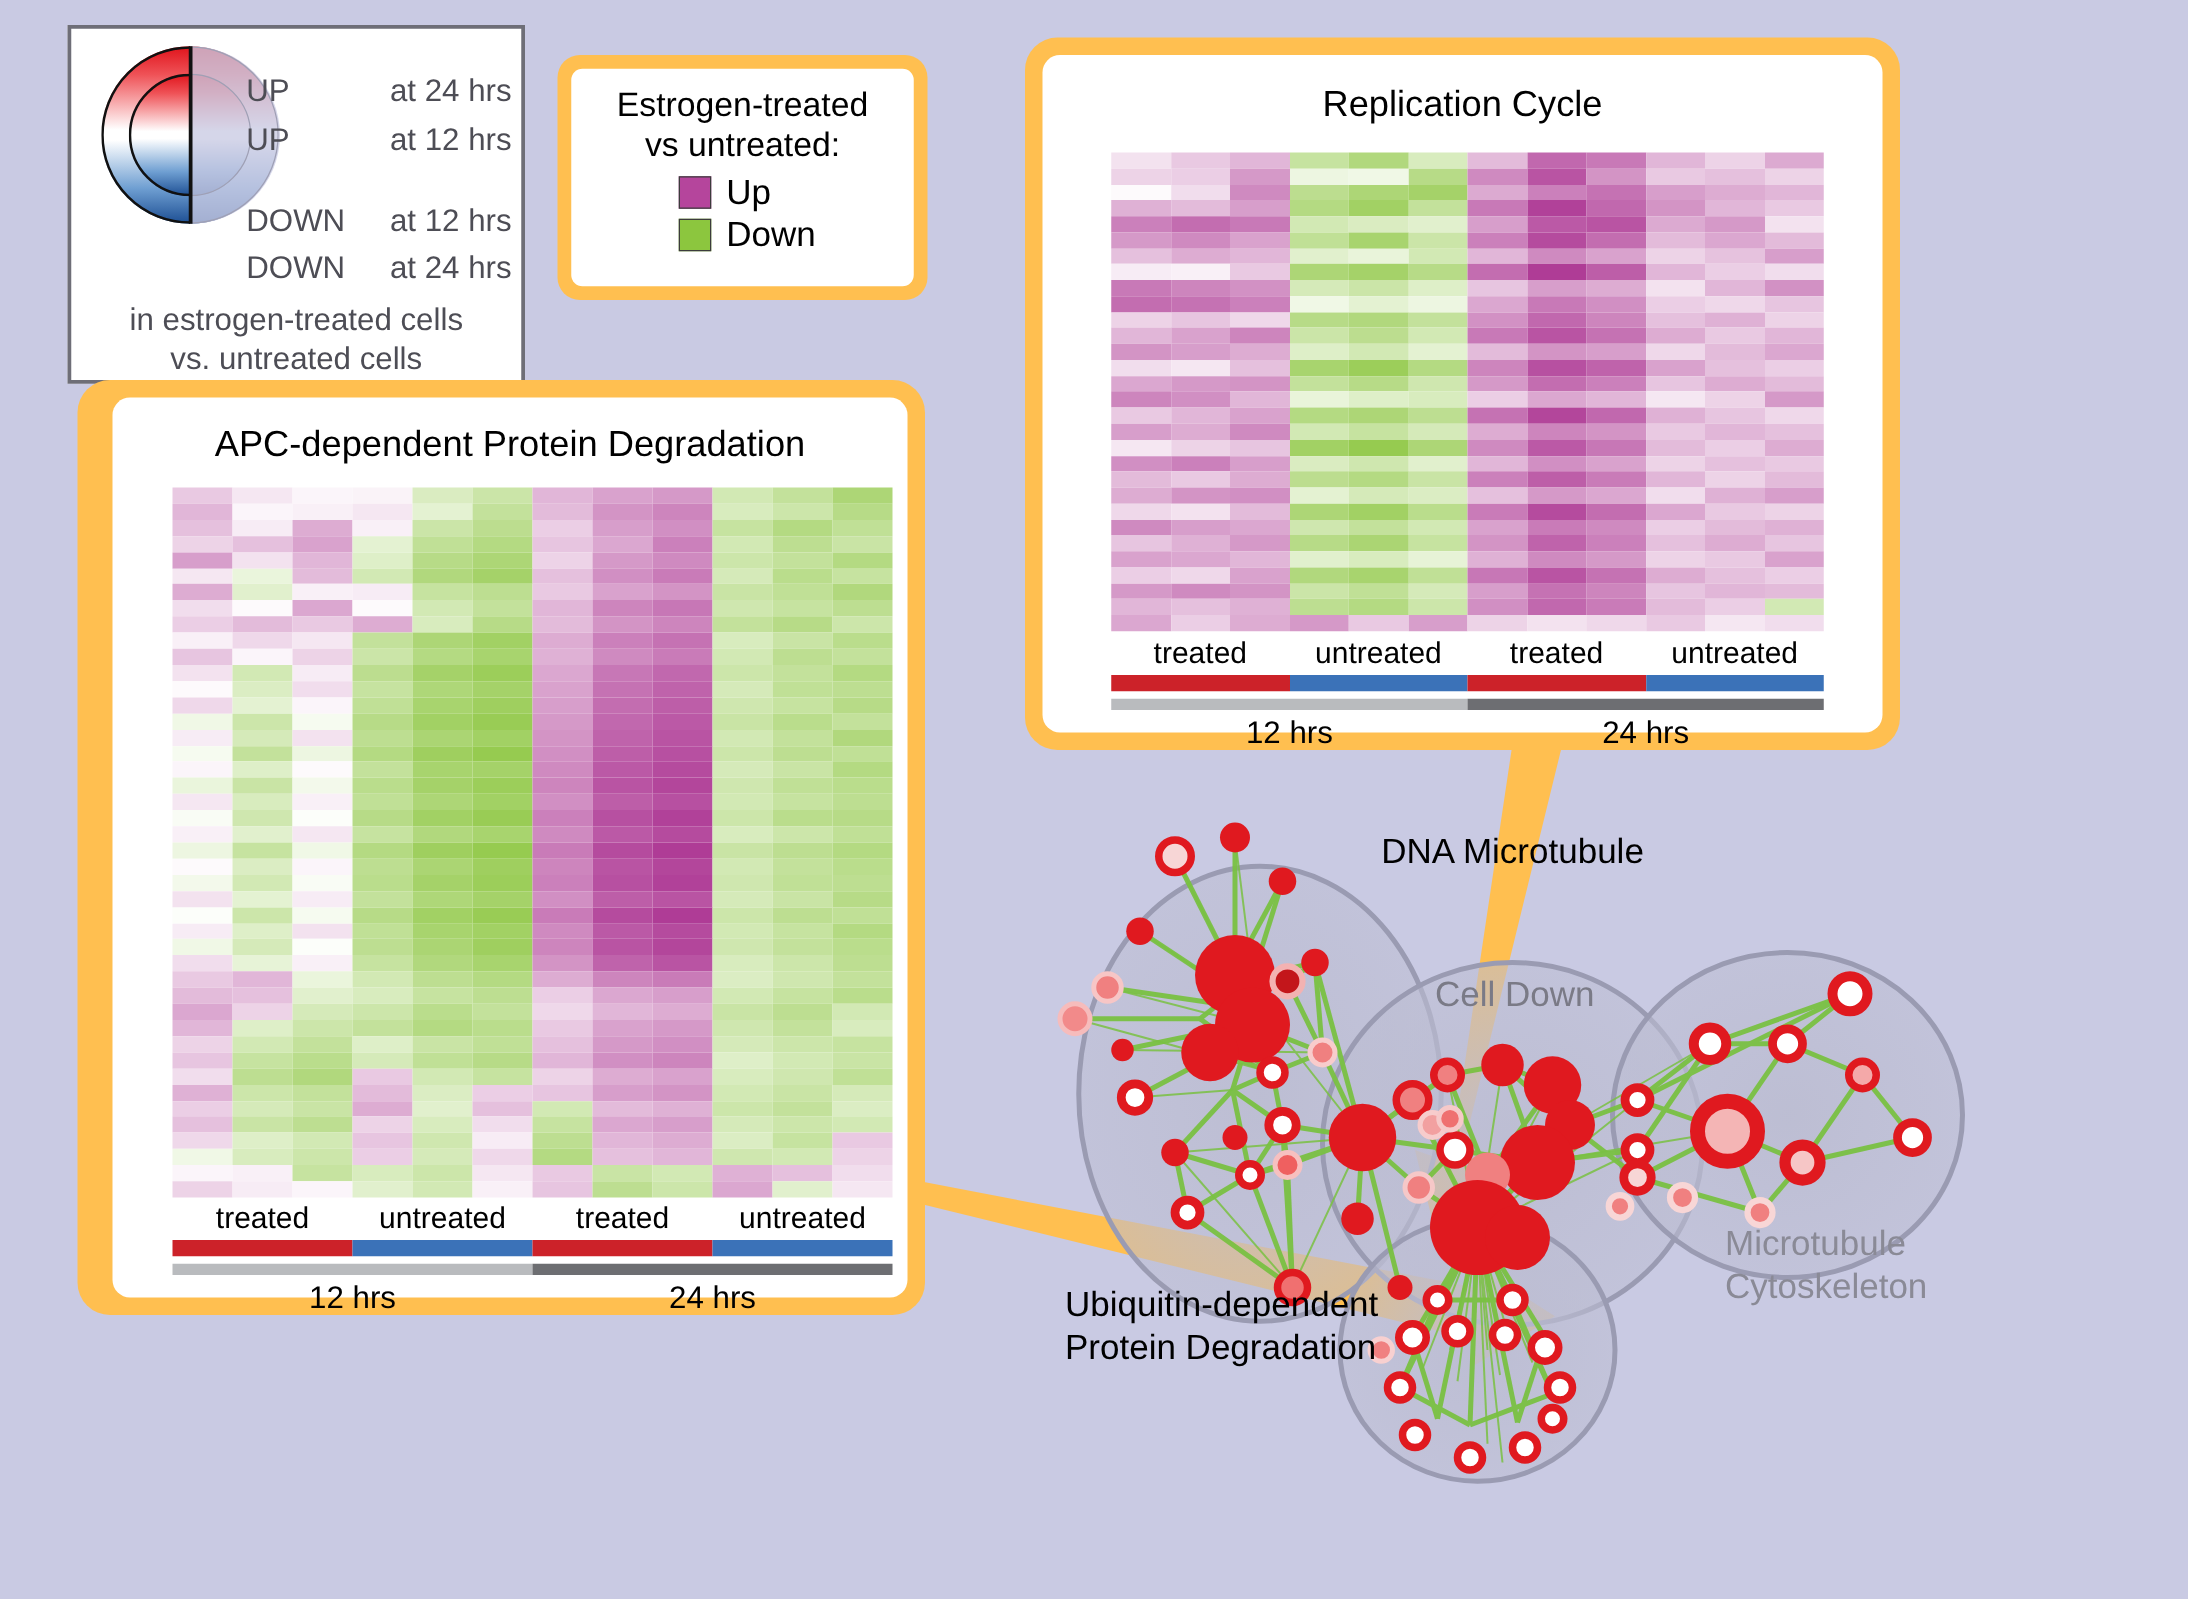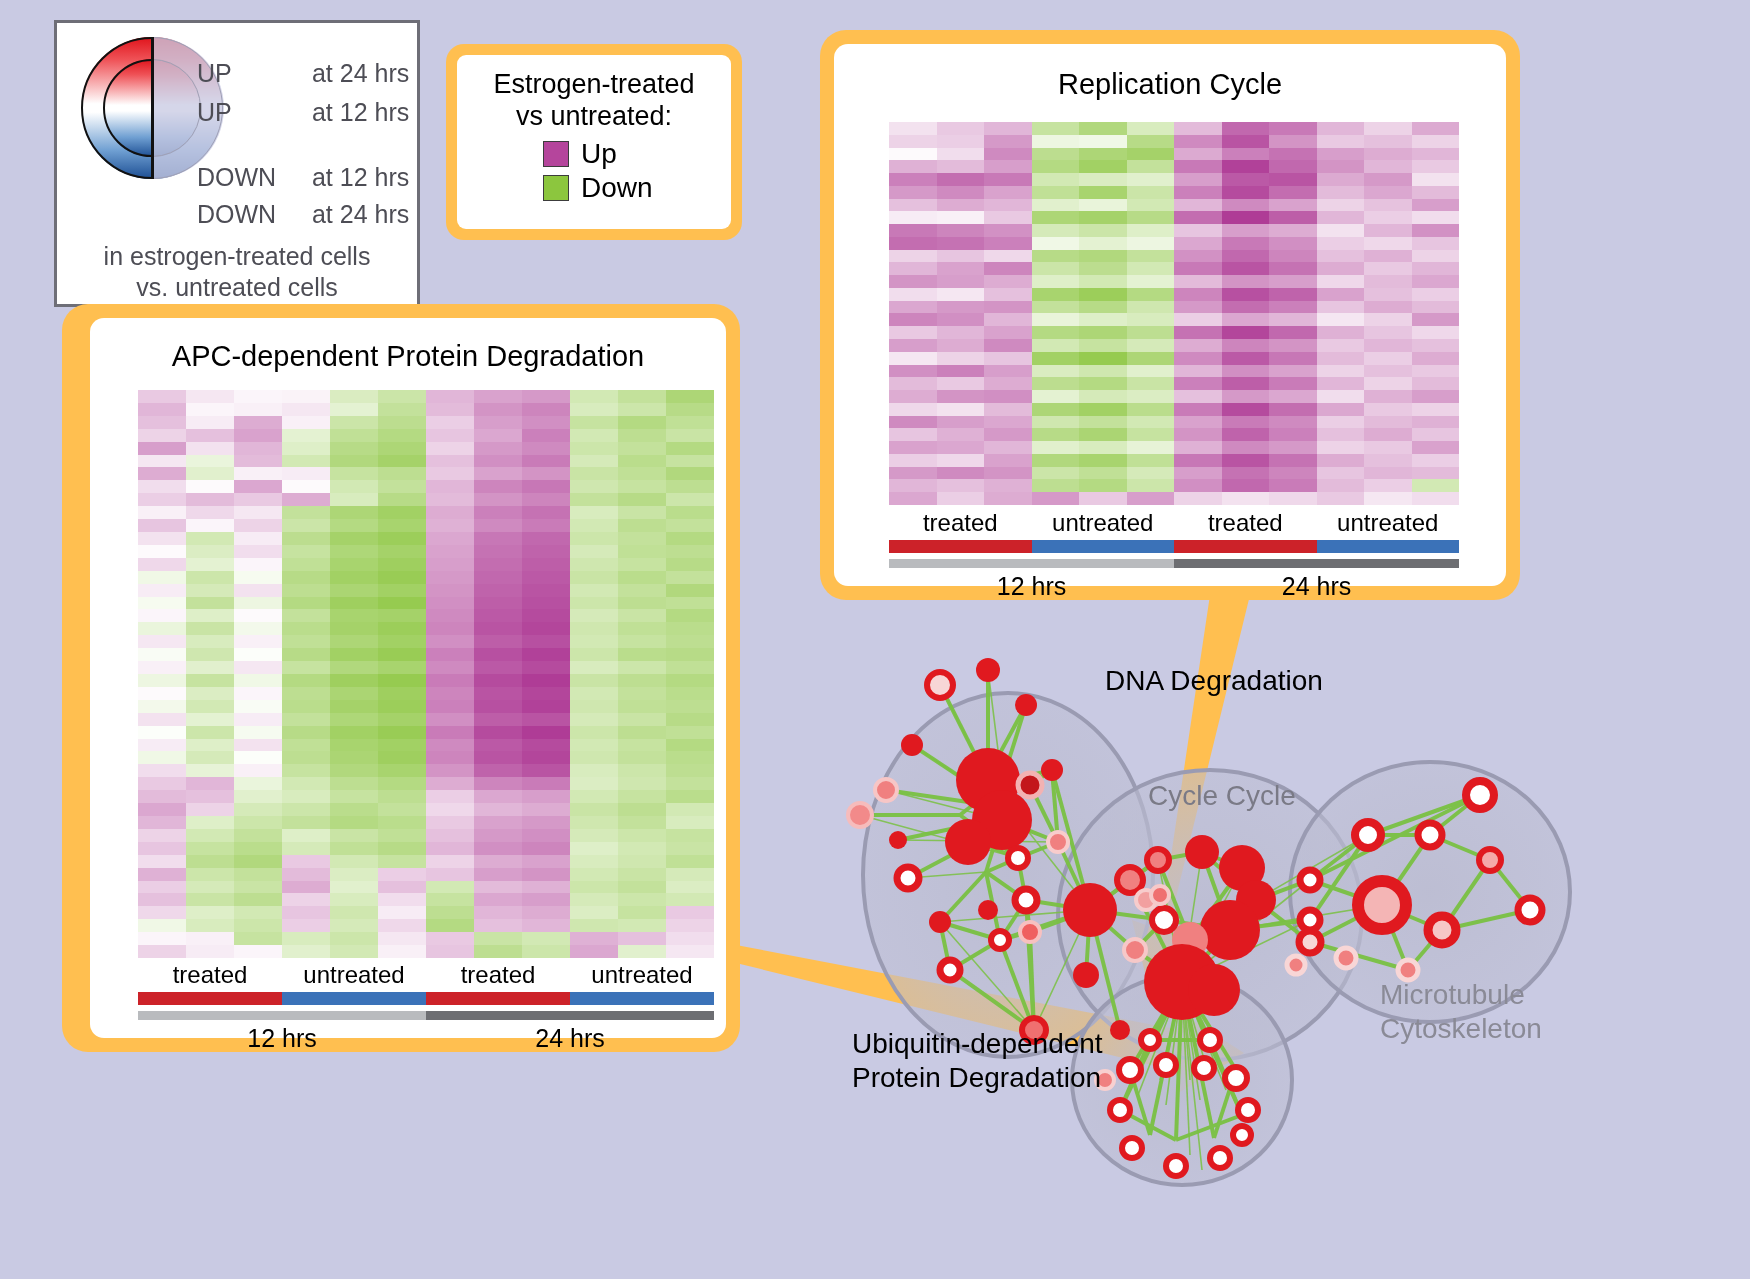--- a/index.html
+++ b/index.html
@@ -414,22 +414,22 @@
         <circle cx="690" cy="185" r="14" fill="#ffffff" stroke="#e0191f" stroke-width="8"></circle>
         <circle cx="652" cy="320" r="14" fill="#f6c6c6" stroke="#e0191f" stroke-width="9"></circle>
         <circle cx="700" cy="250" r="11" fill="#f4a9a9" stroke="#e0191f" stroke-width="6"></circle>
         <circle cx="740" cy="300" r="12" fill="#ffffff" stroke="#e0191f" stroke-width="7"></circle>
         <circle cx="618" cy="360" r="10" fill="#f08080" stroke="#f8d6d6" stroke-width="5"></circle>
         <circle cx="556" cy="348" r="10" fill="#f08080" stroke="#f8d6d6" stroke-width="5"></circle>
         <circle cx="506" cy="355" r="9" fill="#f08080" stroke="#f8d6d6" stroke-width="5"></circle>
       </g>
     </svg>
 
-    <div class="net-label" id="lbl-dna">DNA Degradation</div>
-    <div class="net-label" id="lbl-cc">Cycle Cycle</div>
+    <div class="net-label" id="lbl-dna">DNA Microtubule</div>
+    <div class="net-label" id="lbl-cc">Cell Down</div>
     <div class="net-label" id="lbl-ubi">
       <div>Ubiquitin-dependent</div>
       <div>Protein Degradation</div>
     </div>
     <div class="net-label" id="lbl-mt">
       <div>Microtubule</div>
       <div>Cytoskeleton</div>
     </div>
   </div>
 

